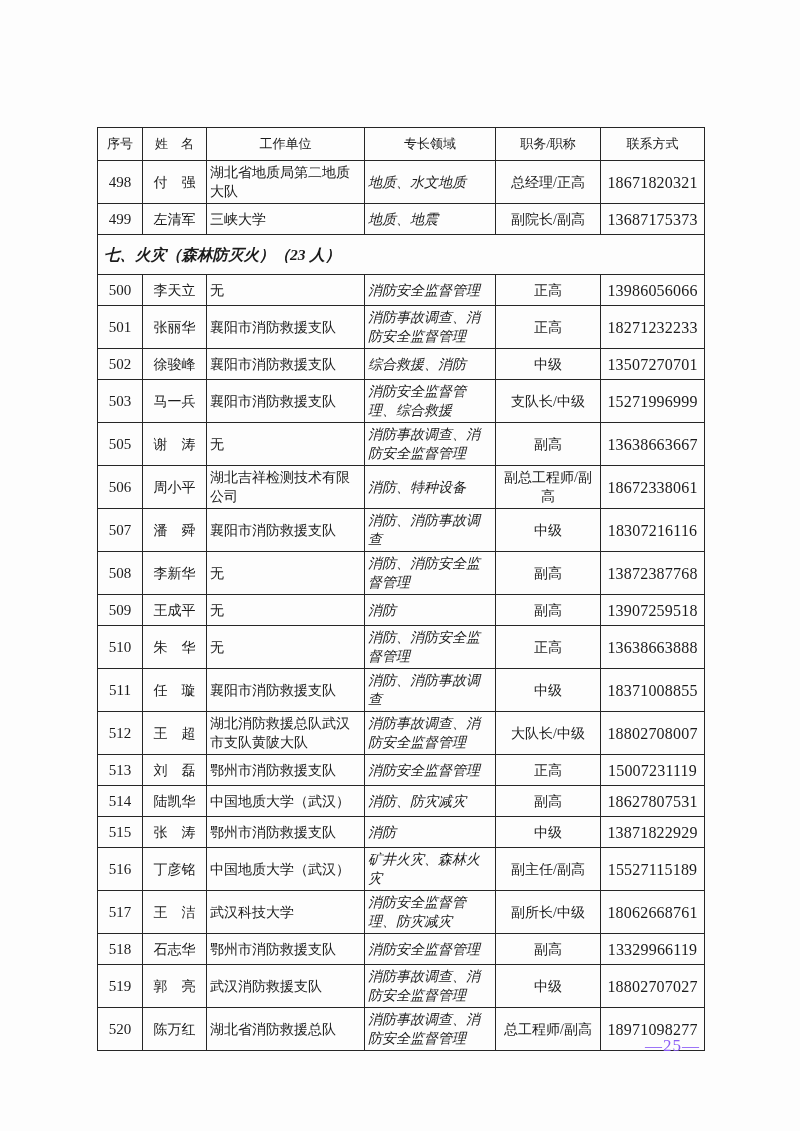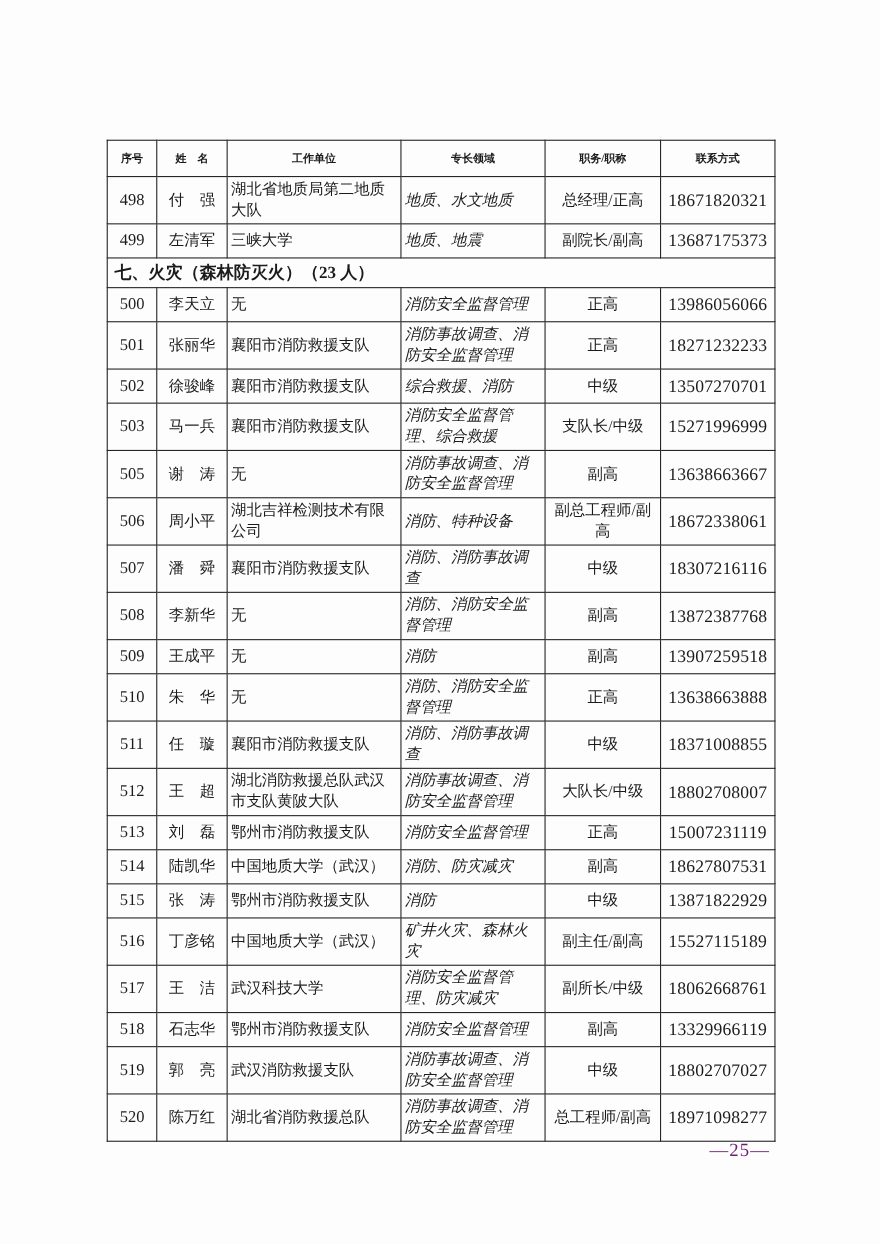--- a/index.html
+++ b/index.html
@@ -10,35 +10,35 @@
   }
   .page{position:relative;width:800px;height:1131px;overflow:hidden;background:#fdfdfd;}
   table.experts{
     position:absolute;left:97px;top:127px;width:607px;
     border-collapse:collapse;table-layout:fixed;
   }
   col.c1{width:45px}col.c2{width:64px}col.c3{width:158px}
   col.c4{width:131px}col.c5{width:105px}col.c6{width:104px}
   th,td{border:1.6px solid #262626;overflow:hidden;}
   thead tr{height:33px;}
-  th{font-weight:bold;font-size:10px;text-align:center;padding:2px;}
+  th{font-weight:normal;font-size:13px;text-align:center;padding:2px;}
   tbody tr.entry{height:31px;}
   td{font-size:14px;line-height:19px;vertical-align:middle;padding:2px 3px;}
   td.c-no{font-size:15px;text-align:center;padding:2px 1px;}
   td.c-name{text-align:center;padding:2px 1px;}
   td.c-unit{text-align:left;margin-left:23px;}
   td.c-unit.center{text-align:left;}
   td.c-field{text-align:left;padding:2px 2px 2px 3px;font-style:italic;}
   td.c-title{text-align:center;}
   td.c-phone{font-size:16px;text-align:center;letter-spacing:.2px;white-space:nowrap;}
-  tr.section{height:27px;}
+  tr.section{height:40px;font-style:italic;}
   td.section-cell{font-weight:bold;font-size:15.5px;text-align:left;padding:3px 2px 3px 6px;}
   .pagenum{
     position:absolute;top:1036px;right:100px;
-    font-size:17px;letter-spacing:1px;color:#701a75;
+    font-size:17px;letter-spacing:1px;color:#8b5cf6;
   }
 </style>
 </head>
 <body>
 
 <div class="page">
   <table class="experts">
     <colgroup>
       <col class="c1">
         <col class="c2">

